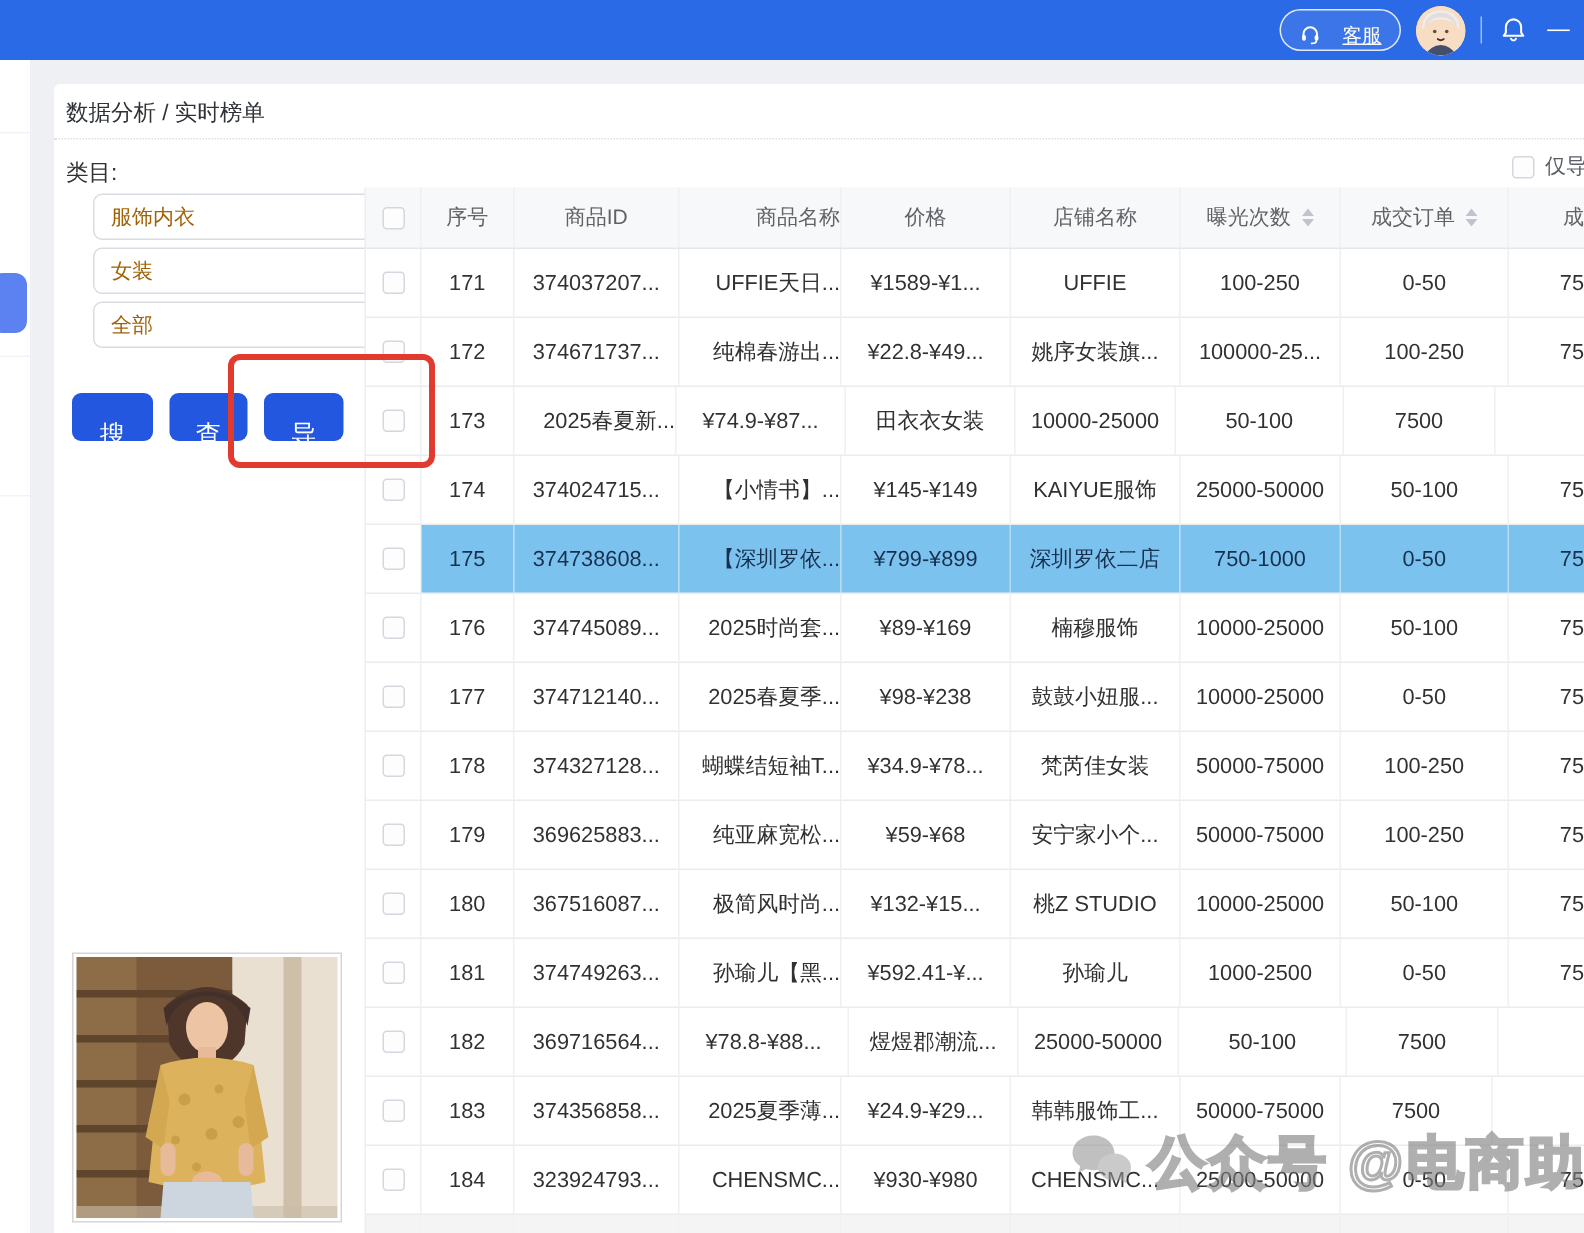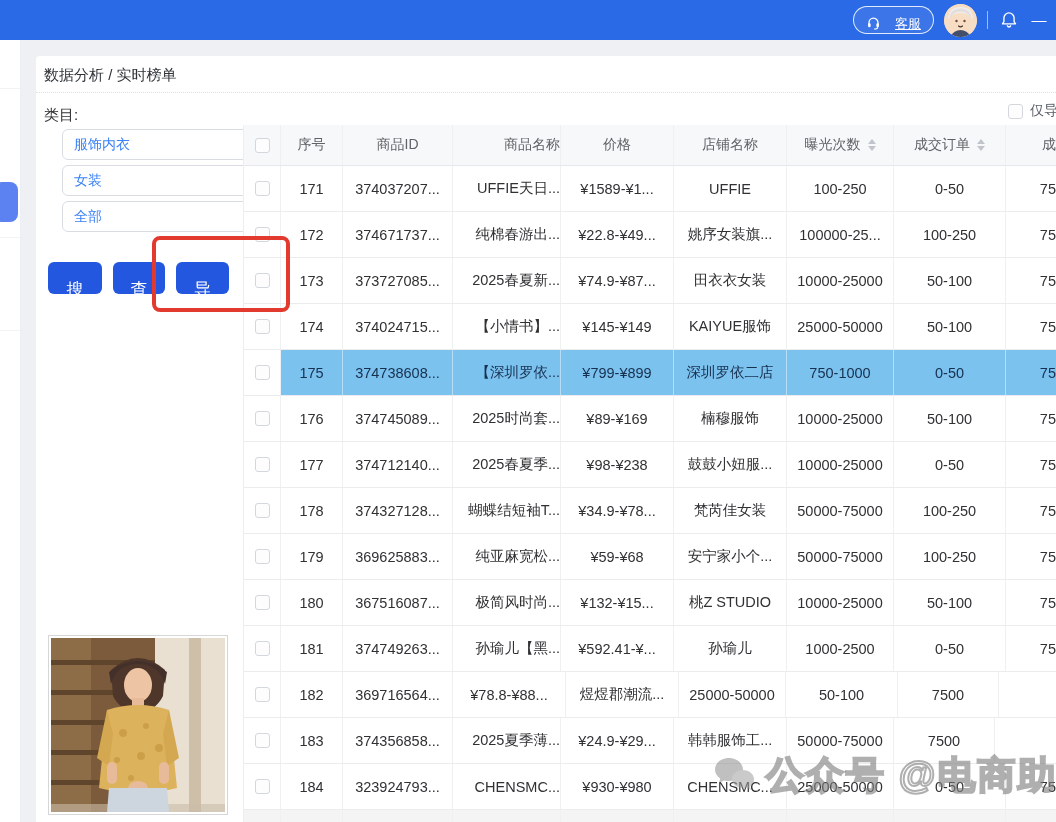--- a/index.html
+++ b/index.html
@@ -24,21 +24,21 @@
   .strip-line{position:absolute;left:0;width:20px;height:1px;background:#f2f3f5;}
   .nav-pill{position:absolute;left:-6px;top:142px;width:24px;height:40px;background:var(--pill);border-radius:8px;}
   
   .card{position:absolute;left:36px;top:56px;width:1020px;height:766px;background:#fff;border-radius:4px 0 0 0;overflow:hidden;z-index:6;}
   .breadcrumb{position:absolute;left:8px;top:10px;font-size:15px;color:#2f3338;}
   .bc-divider{position:absolute;left:0;top:36px;width:1020px;border-top:1px dotted #dcdfe6;}
   .filter-label{position:absolute;left:8px;top:50px;font-size:15px;color:#303133;}
   .selects{position:absolute;left:26px;top:73px;width:168px;}
   .select{position:relative;width:166px;height:29px;border:1px solid #d9dce3;border-radius:6px;background:#fff;
     display:flex;align-items:center;padding:0 26px 0 11px;margin-bottom:5px;cursor:pointer;}
-  .select .val{font-size:14px;color:#3b82f6;}
+  .select .val{font-size:14px;color:#a16207;}
   .select .chev{position:absolute;right:9px;top:9px;}
   .btn-row{position:absolute;top:206px;left:0;}
   .btn{position:absolute;height:28px;border:none;border-radius:6px;background:var(--accent);color:#fff;font-size:17px;
     font-family:inherit;cursor:pointer;padding:16px;}
   .btn.search{left:12px;width:54px;}
   .btn.check1688{left:77px;width:52px;}
   .btn.export{left:140px;width:53px;}
   .red-annot{position:absolute;left:116px;top:180px;width:130px;height:68px;border:4px solid var(--annotation);
     border-radius:8px;z-index:40;pointer-events:none;}
   
@@ -222,21 +222,20 @@
           <div class="td c5">姚序女装旗...</div>
           <div class="td c6">100000-25...</div>
           <div class="td c7">100-250</div>
           <div class="td c8">7500</div>
         </div>
         <div class="tr">
           <div class="td c0">
             <span class="checkbox"></span>
           </div>
           <div class="td c1">173</div>
-          <div class="td c2">373727085...</div>
           <div class="td c3">2025春夏新...</div>
           <div class="td c4">¥74.9-¥87...</div>
           <div class="td c5">田衣衣女装</div>
           <div class="td c6">10000-25000</div>
           <div class="td c7">50-100</div>
           <div class="td c8">7500</div>
         </div>
         <div class="tr">
           <div class="td c0">
             <span class="checkbox"></span>

